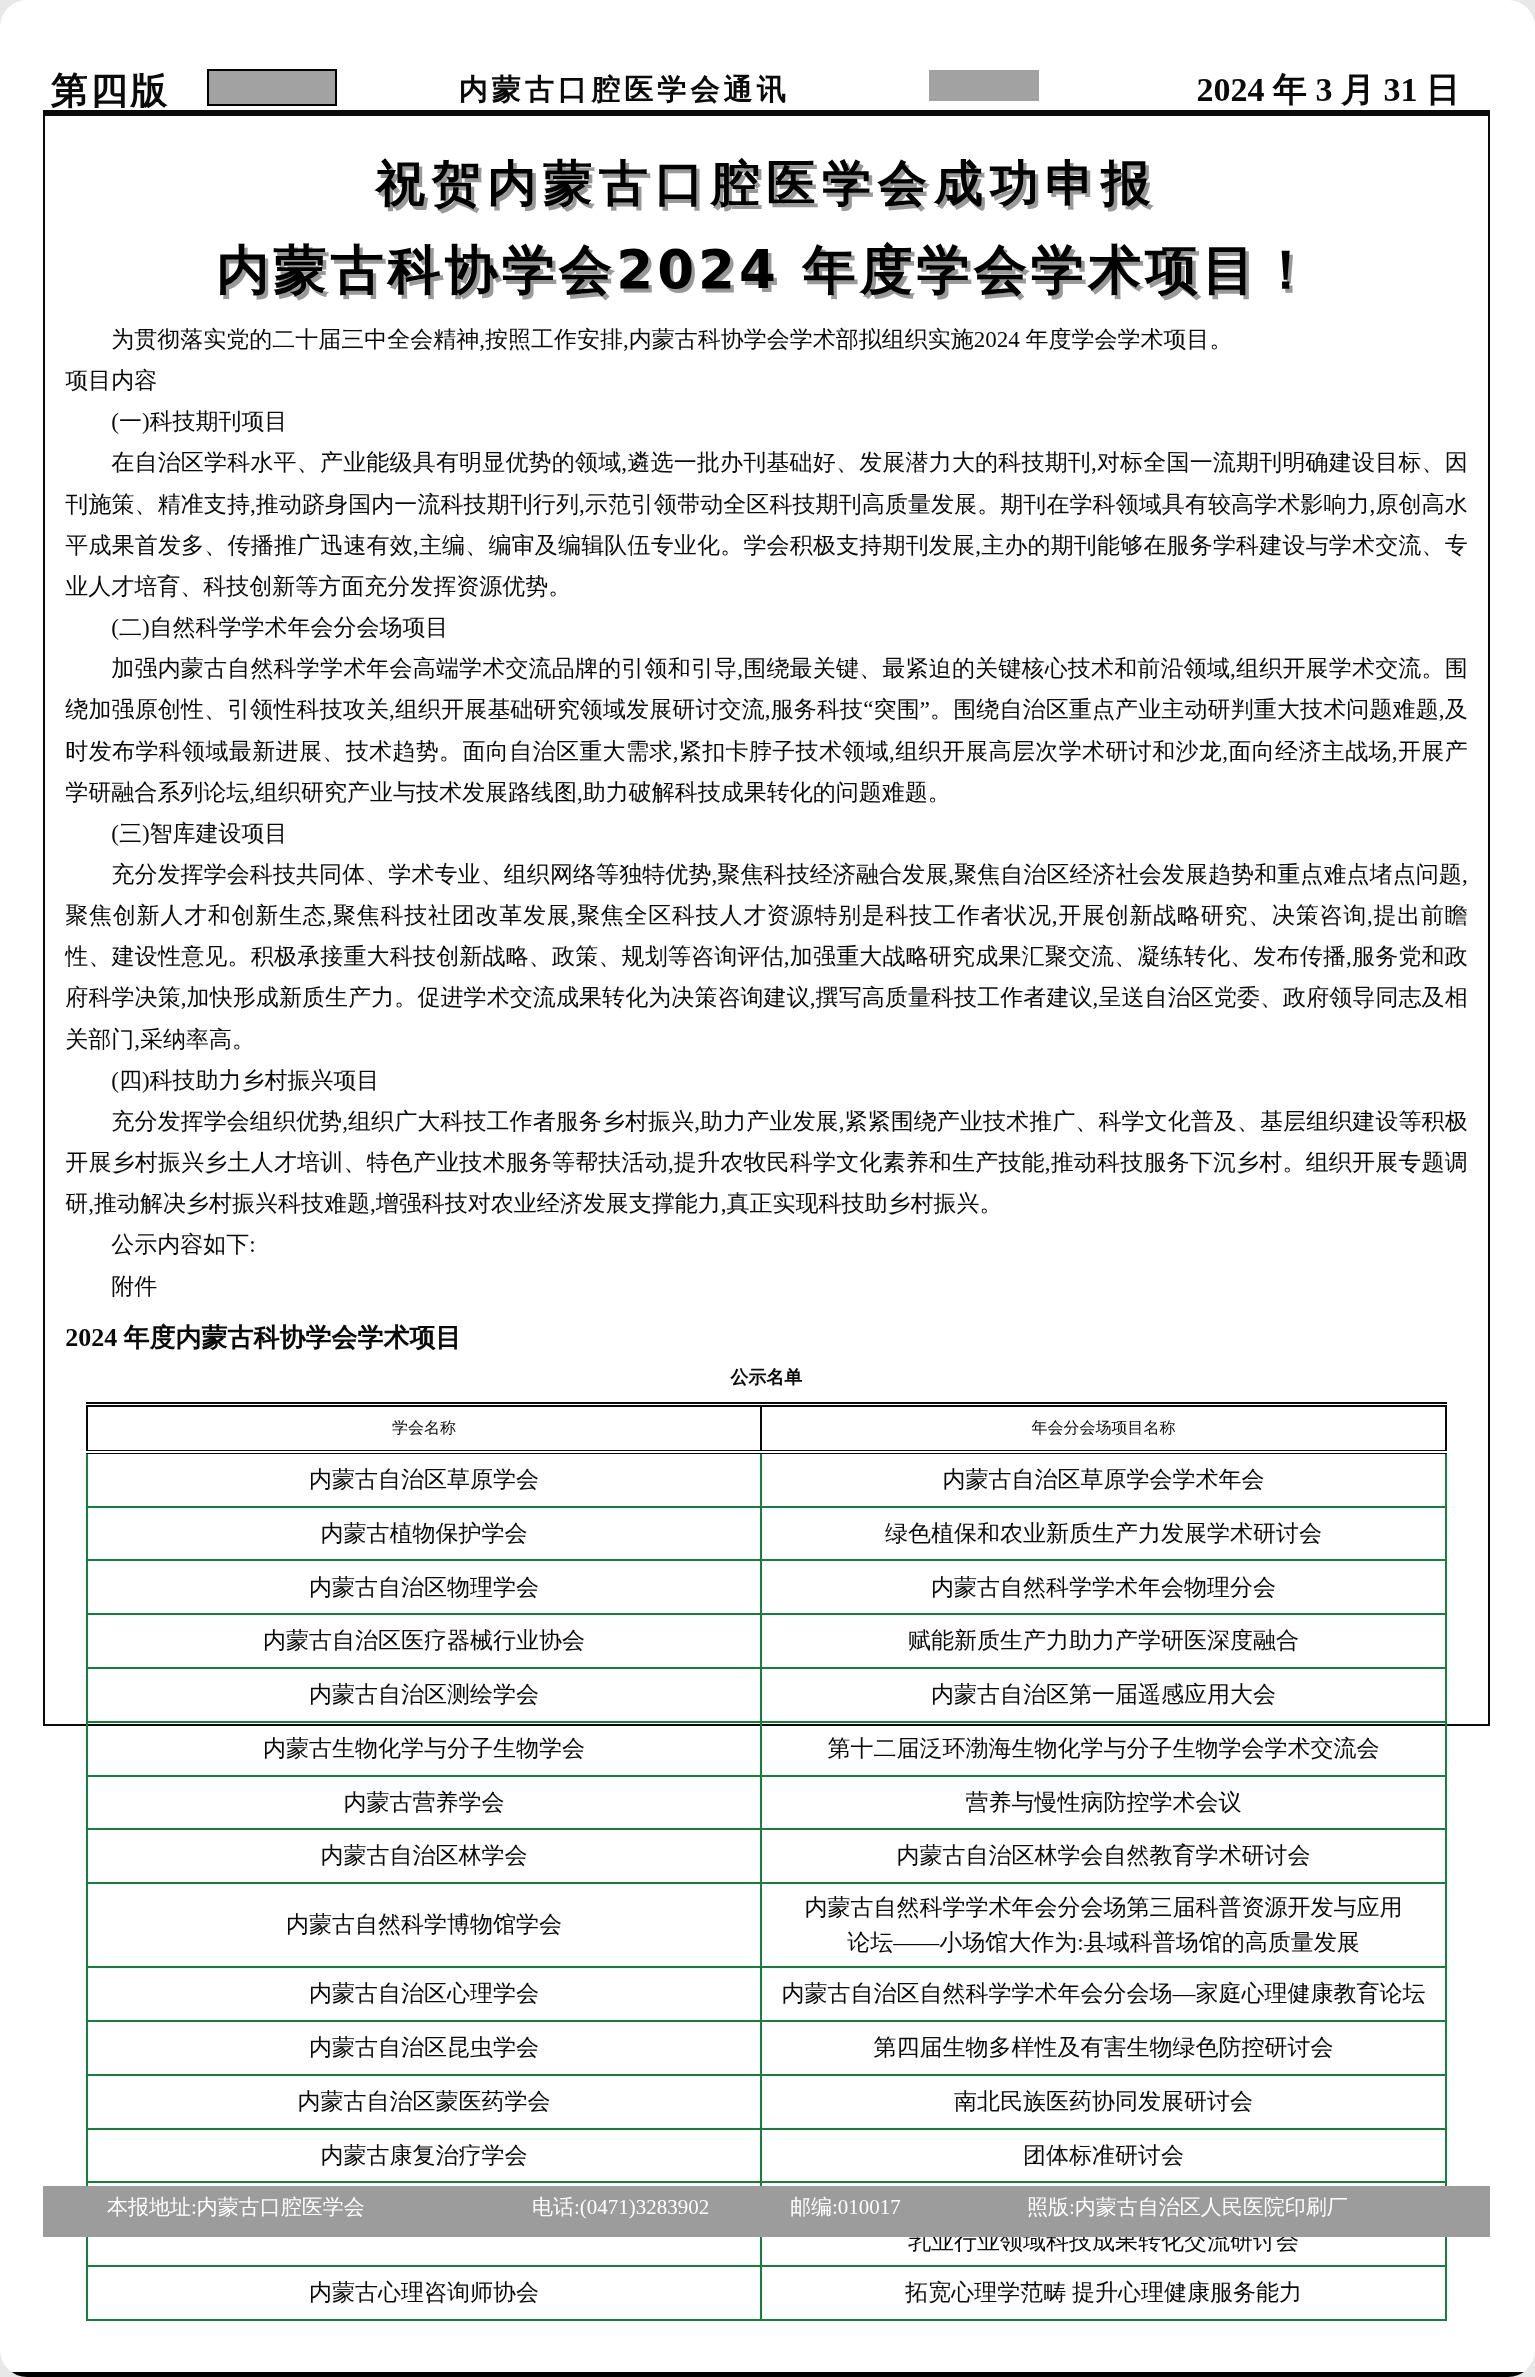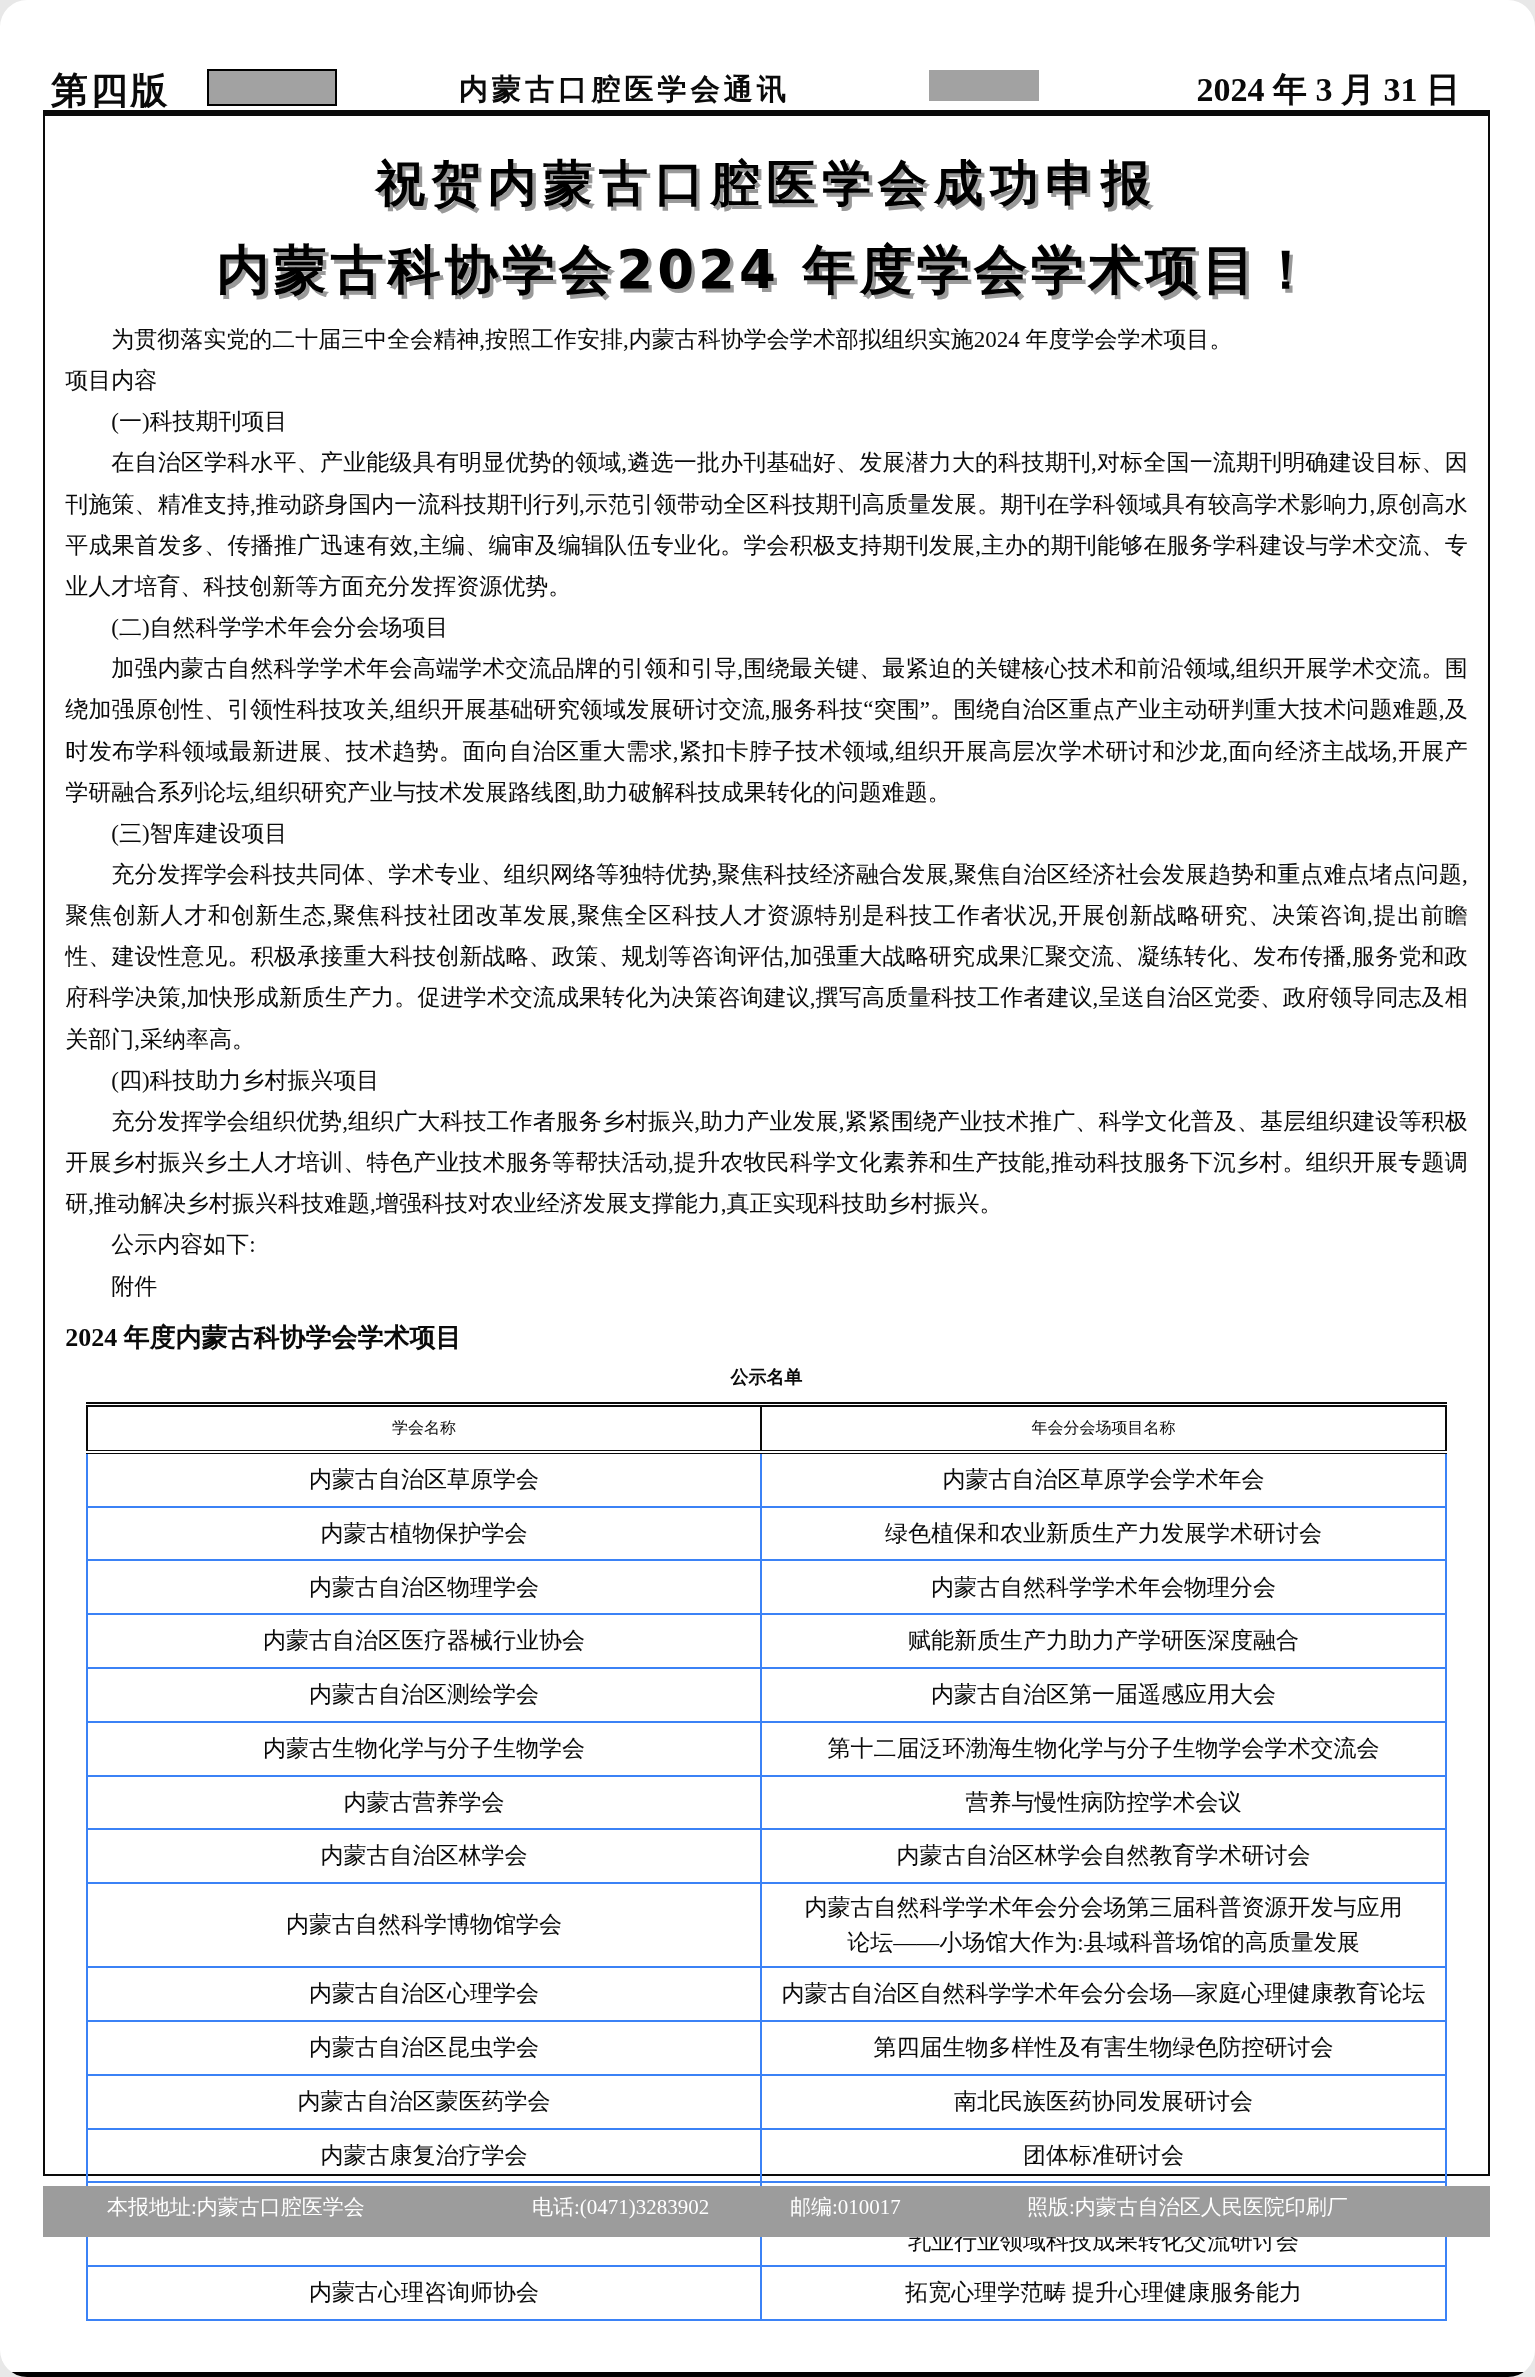--- a/index.html
+++ b/index.html
@@ -13,41 +13,41 @@
   .page-label{position:absolute;left:0;top:4.1px;font-size:37px;font-weight:bold;
     font-family:"DejaVu Sans","Liberation Sans",sans-serif;letter-spacing:2.7px;}
   .mast-box{position:absolute;background:#a2a2a2;}
   .mast-box.left{left:156px;top:6.8px;width:126px;height:33px;border:2px solid #000;}
   .mast-box.right{left:878px;top:8.1px;width:110px;height:31px;}
   .mast-title{position:absolute;left:408px;top:8.1px;font-size:29px;font-weight:bold;
     letter-spacing:4.1px;font-family:"DejaVu Sans","Liberation Sans",sans-serif;}
   .mast-date{position:absolute;right:26px;top:5.4px;font-size:34px;font-weight:bold;}
   
   .content-box{
-    position:absolute;left:43px;top:110px;width:1447px;height:2066px;
+    position:absolute;left:43px;top:110px;width:1447px;height:1616px;
     box-sizing:border-box;border:2.7px solid #0a0a0a;border-top-width:6.1px;
     padding:17.6px 20.3px 0 20.3px;
   }
   .headline{text-align:center;margin:17.6px 0 12.2px 0;
     font-family:"DejaVu Sans","Liberation Sans",sans-serif;font-weight:bold;color:#000;}
   .headline .l1{font-size:49px;letter-spacing:6.8px;text-shadow:3.4px 4.1px 0 #999;}
   .headline .l2{font-size:53px;letter-spacing:4.1px;margin-top:17.6px;text-shadow:3.4px 4.1px 0 #999;}
   .bodytext p{margin:0;font-size:23px;line-height:1.79;text-align:justify;}
   .indent{text-indent:2em;}
   .center-line{text-align:center;font-size:23px;line-height:1.79;margin:0;}
   
   .tbl-title{text-align:left;font-weight:bold;font-size:26px;margin:9.5px 0 0 0;line-height:1.7;}
   .tbl-subtitle{text-align:center;font-weight:bold;font-size:18px;margin:1.4px 0 9.5px 0;line-height:1.7;}
   table.public-list{border-collapse:collapse;width:1361px;margin:0 auto;
     border:2.7px solid #0a0a0a;border-top:5.4px double #0a0a0a;}
   table.public-list th{
     border:2px solid #0a0a0a;border-bottom:4.1px double #0a0a0a;
     font-size:16px;font-weight:normal;padding:11px 6.8px;text-align:center;}
   table.public-list td{
-    border:2px solid #3b82f6;font-size:23px;padding:5.4px 8.1px;text-align:center;
+    border:2px solid #15803d;font-size:23px;padding:5.4px 8.1px;text-align:center;
     line-height:1.55;white-space:pre-line;height:41px;}
   table.public-list col.c1{width:49.6%;}
   
   .footer-bar{position:absolute;left:43px;top:2186px;width:1447px;height:51px;
     background:#9c9c9c;color:#ffffff;font-size:21px;}
   .footer-bar span{position:absolute;top:0;line-height:43px;white-space:nowrap;}
   .f-address{left:64px;}
   .f-phone{left:489px;}
   .f-post{left:747px;}
   .f-printer{left:984px;}

